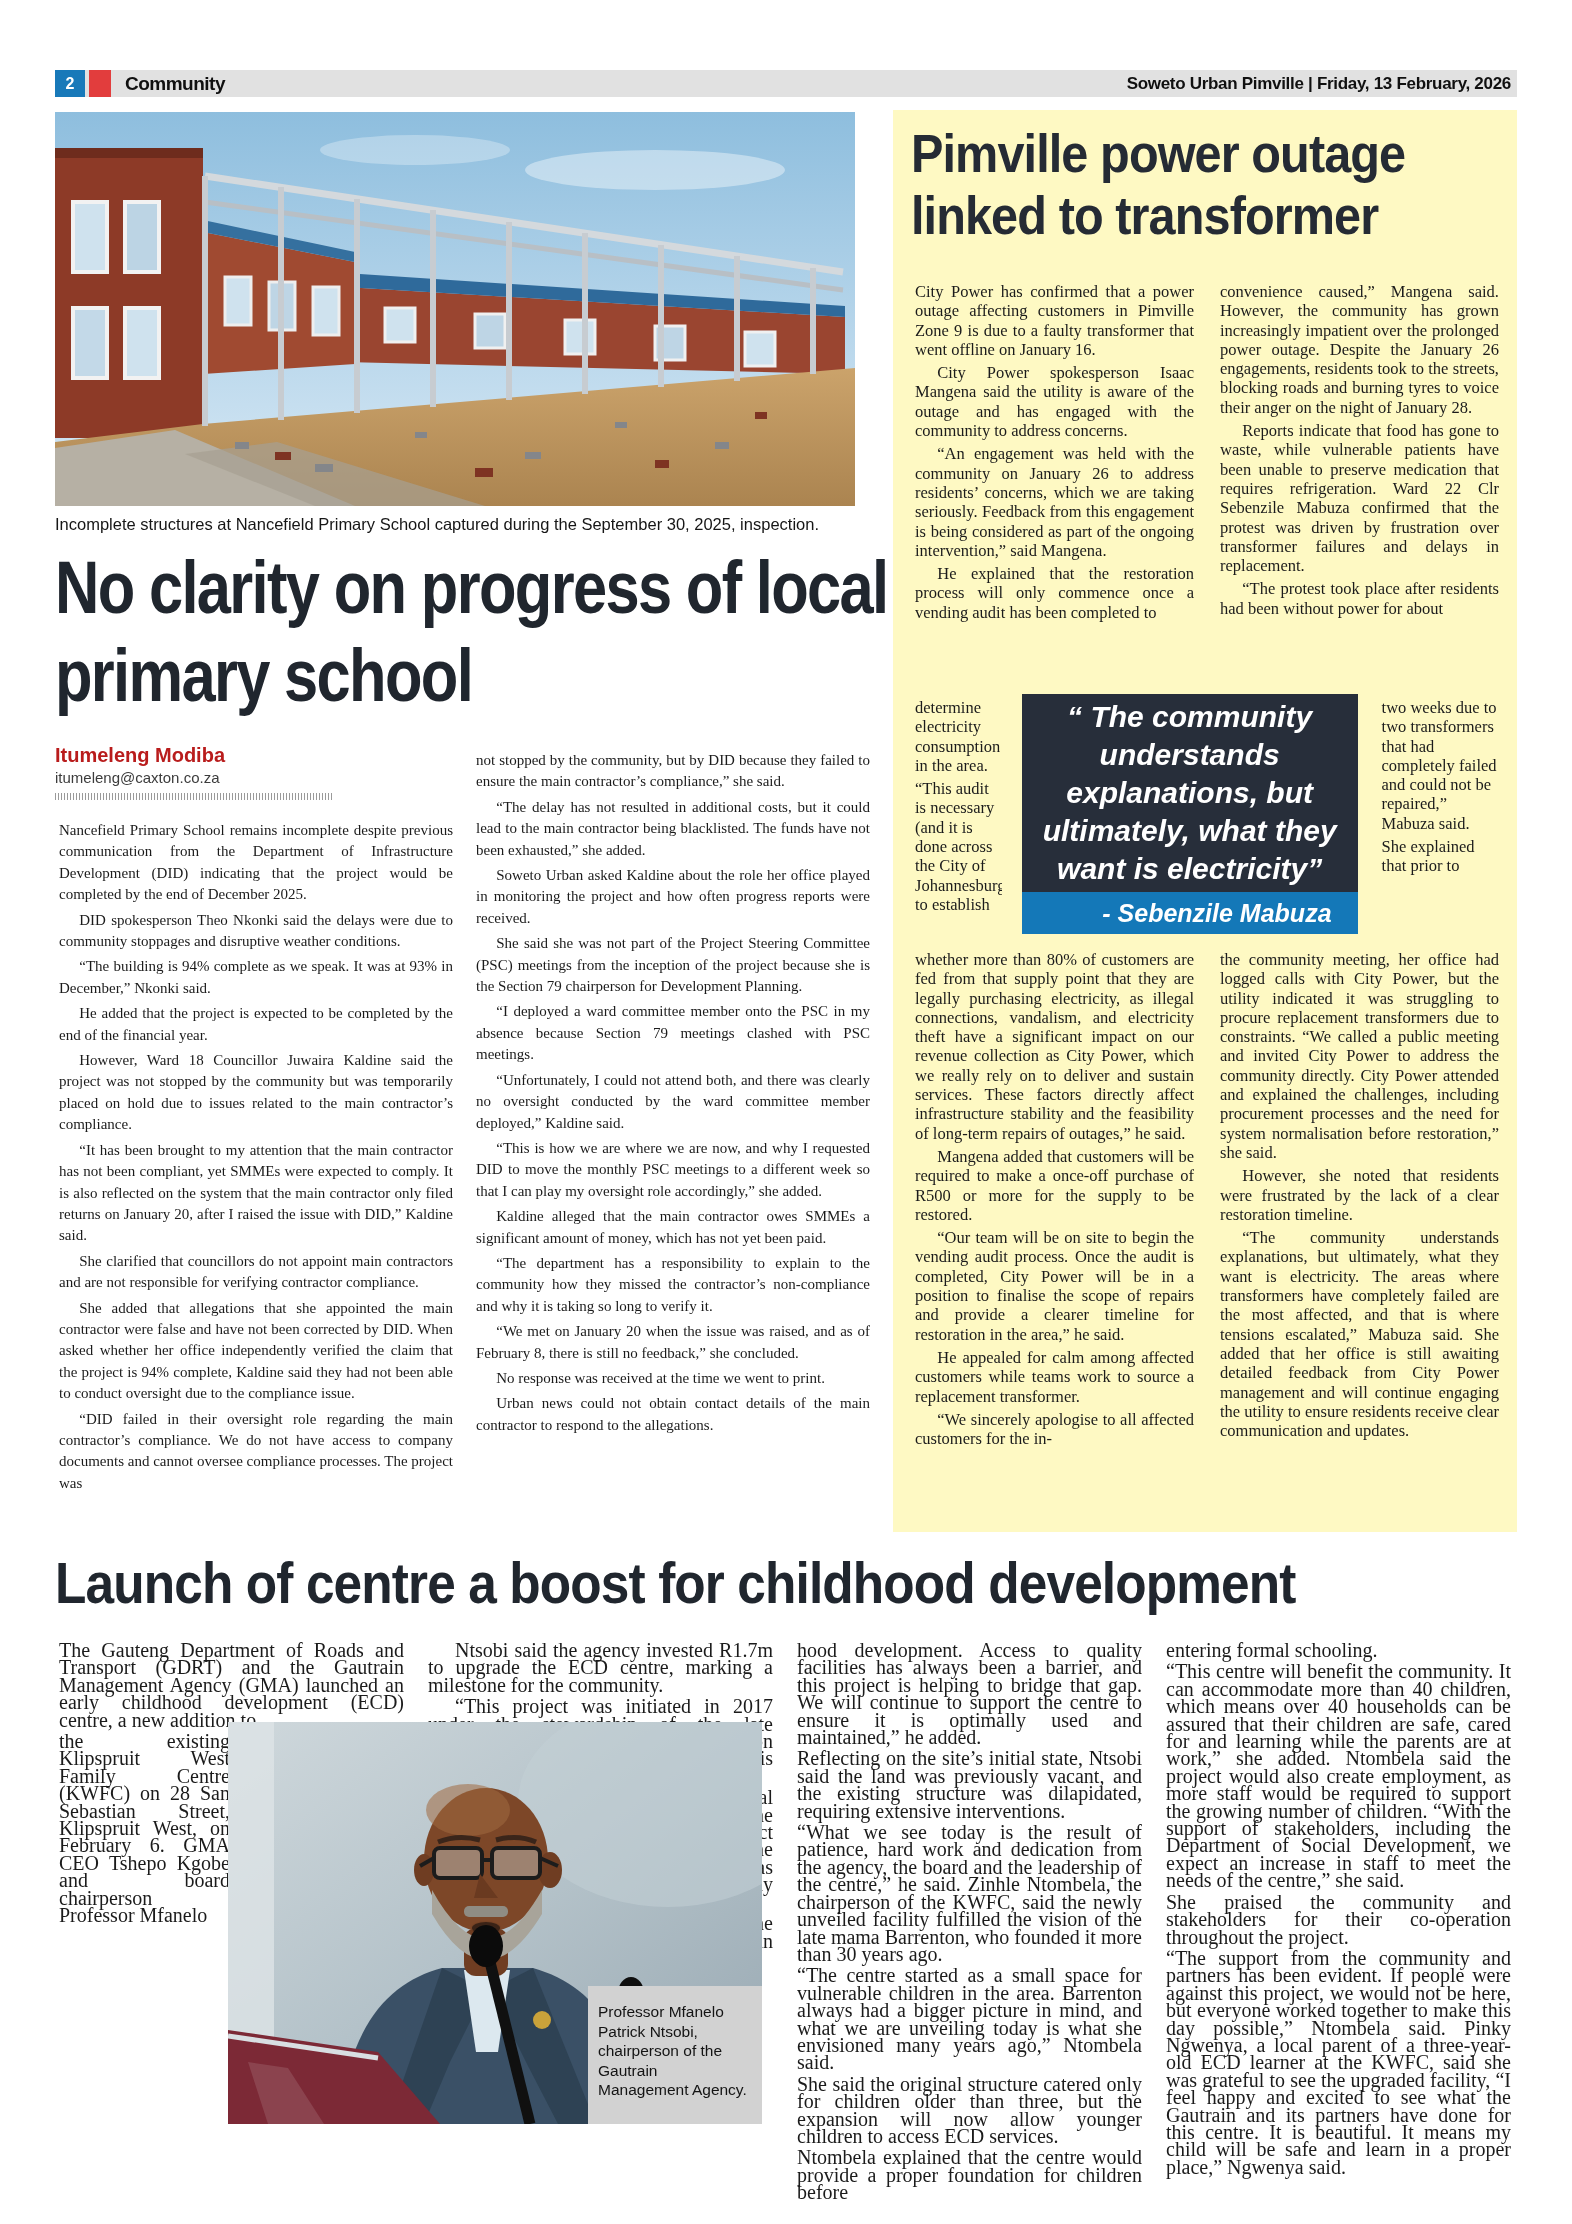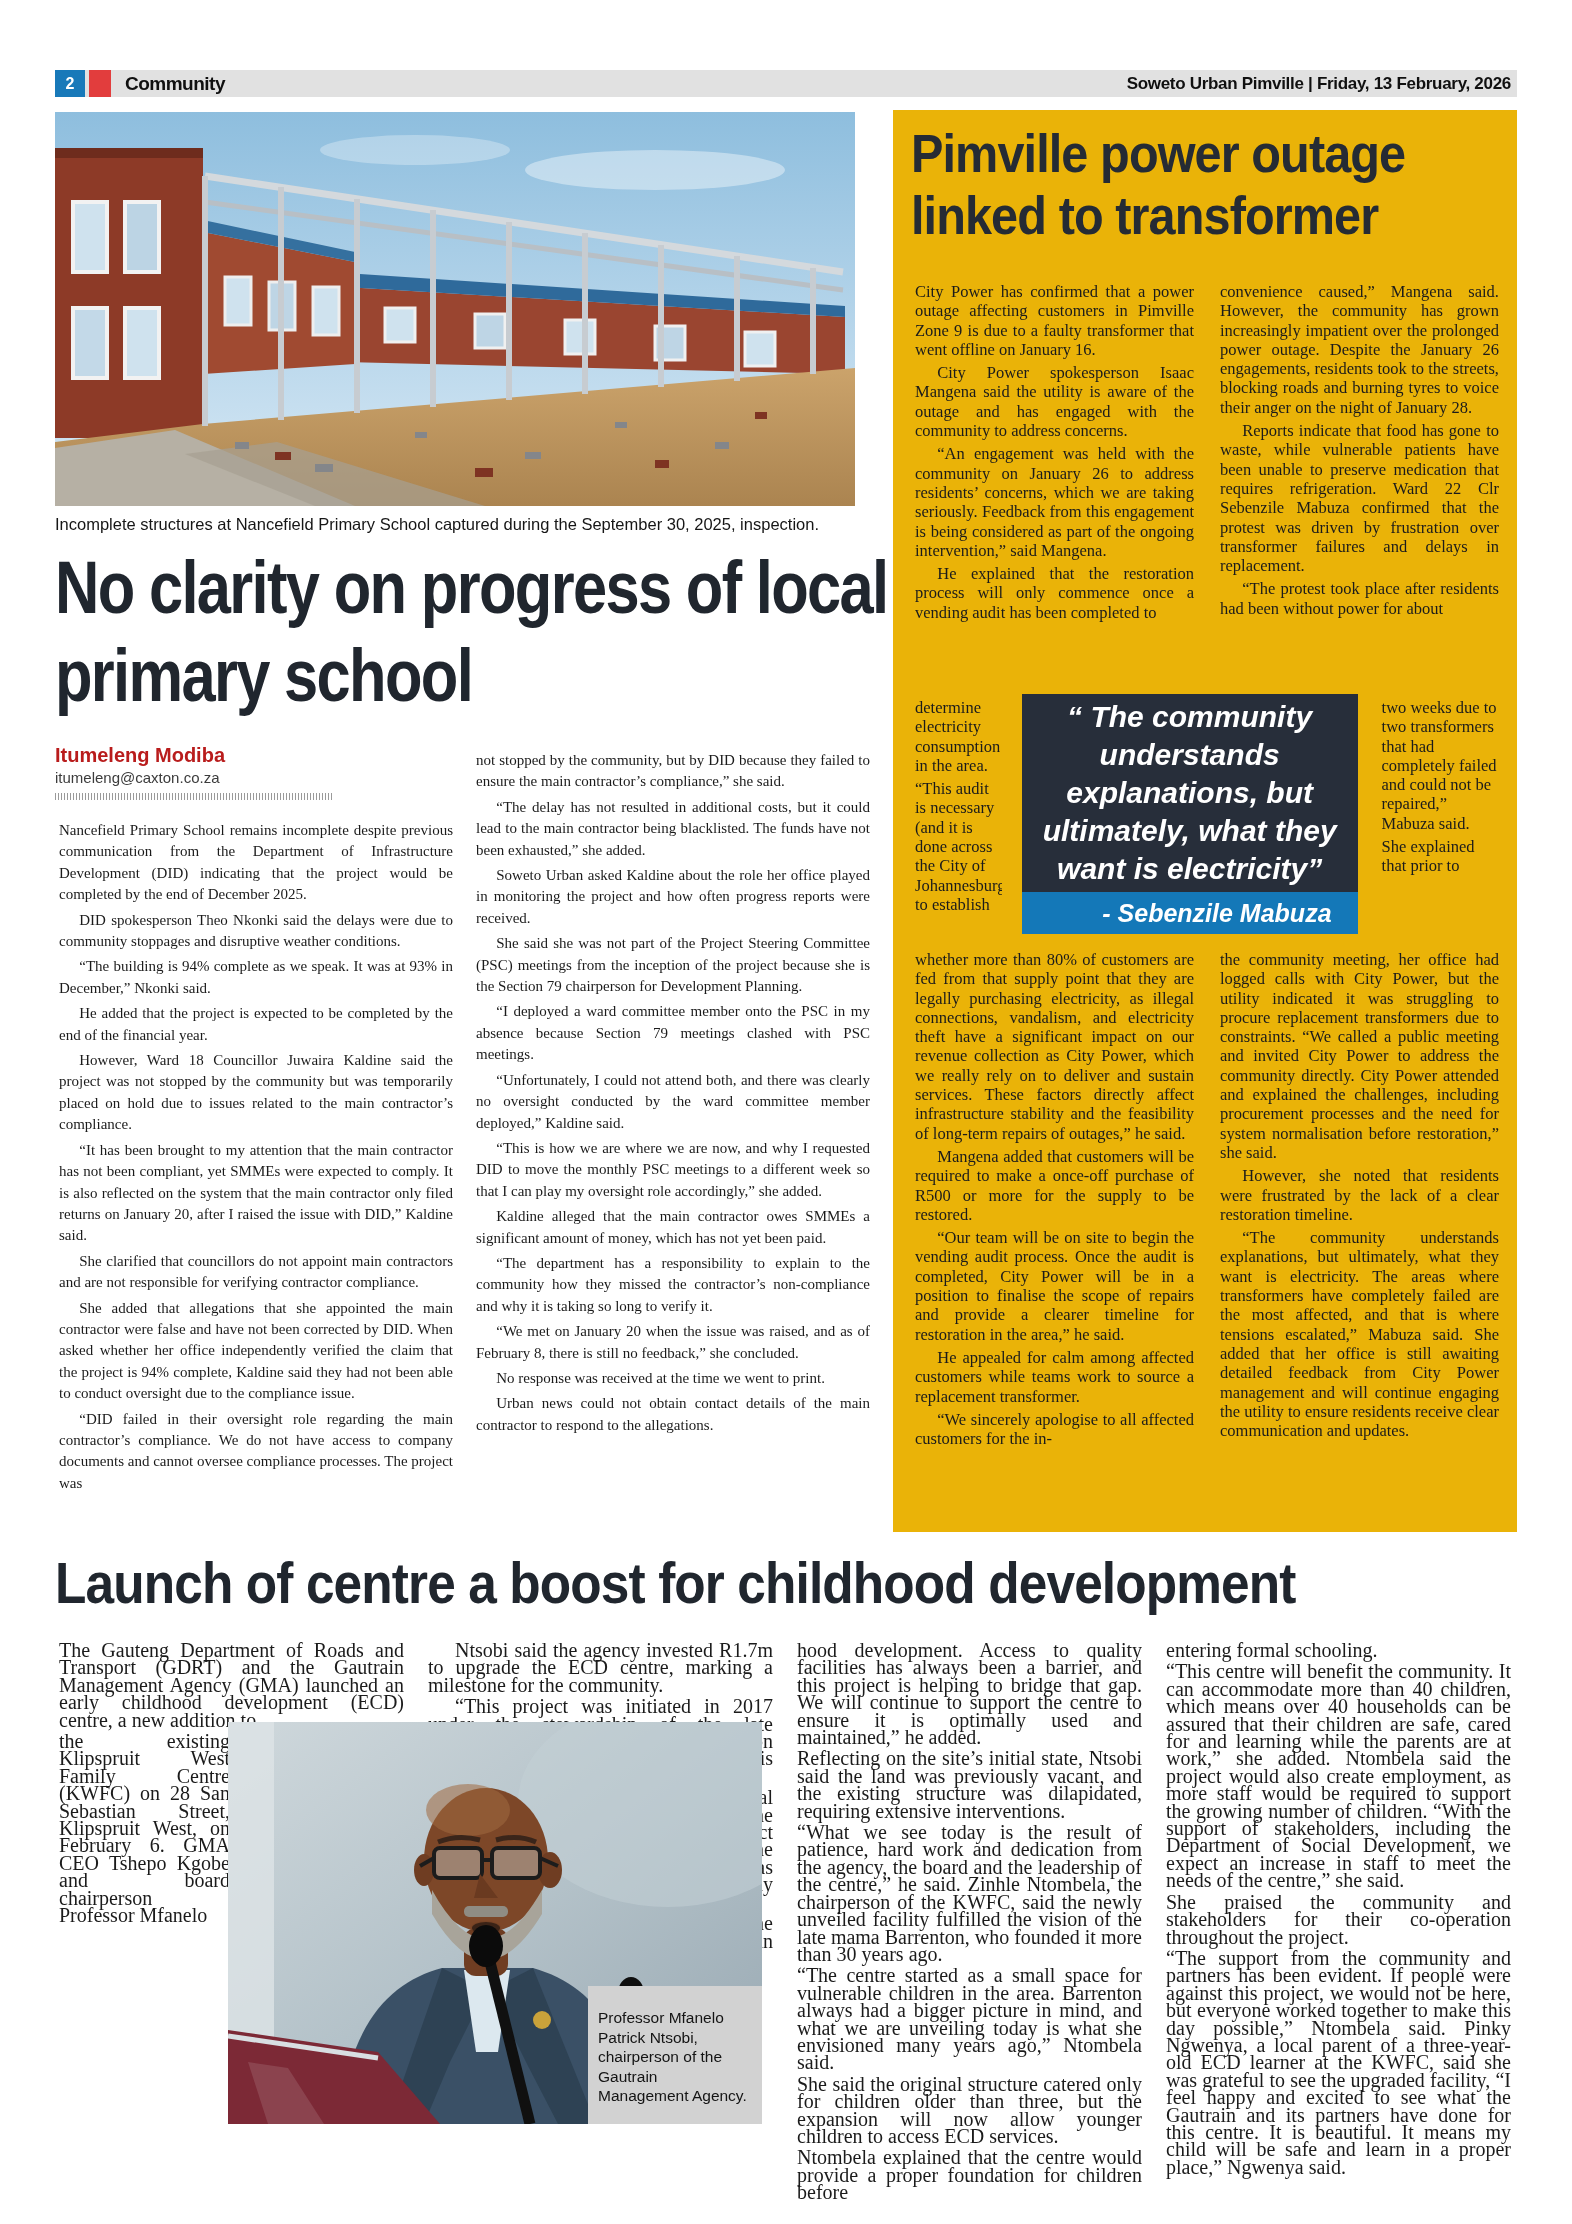--- a/index.html
+++ b/index.html
@@ -31,21 +31,21 @@
   .byline-rule{margin-top:7px;width:278px;height:7px;
                background:repeating-linear-gradient(90deg,#9a9a9a 0 1px,transparent 1px 3px);}
 
   
   .m-col{position:absolute;width:402px;font-size:15px;line-height:21.4px;text-align:justify;overflow:hidden;}
   #m-col1{left:55px;top:816px;height:716px;}
   #m-col2{left:472px;top:746px;height:786px;}
   .m-col p:not(:first-child),.p-col p:not(:first-child),.l-col p.ind{text-indent:1.35em;}
 
   
-  #power-panel{position:absolute;left:893px;top:110px;width:624px;height:1422px;background:#eab308;}
+  #power-panel{position:absolute;left:893px;top:110px;width:624px;height:1422px;background:#fef9c3;}
   #power-headline-wrap{position:absolute;left:18px;top:12px;width:680px;height:140px;}
   #power-headline{font:700 54px/62px "Liberation Sans",sans-serif;letter-spacing:-1px;color:#252b34;
                   transform:scaleX(.9);transform-origin:0 0;width:656px;}
   .p-row{position:absolute;left:18px;display:flex;overflow:hidden;}
   #p-row-top{top:168px;width:592px;height:414px;gap:18px;}
   #p-row-quote{top:584px;width:592px;height:248px;gap:20px;}
   #p-row-bottom{top:836px;width:592px;height:576px;gap:18px;}
   .p-col{width:287px;font-size:16.5px;line-height:19.3px;text-align:justify;overflow:hidden;}
   .q-narrow{font-size:16.5px;line-height:19.3px;overflow:hidden;}
   #q-left{width:94px;}
@@ -64,21 +64,21 @@
   #launch-cols{position:absolute;left:55px;top:1638px;width:1462px;height:578px;display:flex;gap:16px;
                font-size:20px;line-height:17.4px;text-align:justify;}
   .l-col{width:353px;overflow:hidden;}
   .push-right{float:right;width:178px;height:505px;}
   .push-left{float:left;width:248px;height:356px;shape-outside:polygon(0 0,100% 100%,0 100%);shape-margin:6px;}
 
   
   #photo2{position:absolute;left:228px;top:1722px;width:534px;height:402px;z-index:3;overflow:hidden;}
   #photo2 svg{display:block;width:100%;height:100%;}
   #photo2-caption{position:absolute;left:588px;top:1986px;width:174px;height:138px;background:#d2d2d2;z-index:4;
-                  padding:22px 10px;box-sizing:border-box;font:15.5px/19.5px "Liberation Sans",sans-serif;color:#141414;}
+                  padding:16px 10px;box-sizing:border-box;font:15.5px/19.5px "Liberation Sans",sans-serif;color:#141414;}
 </style>
 </head>
 <body>
 
 <div id="header-bar">
   <div class="hdr-num">2</div>
   <div class="hdr-red"></div>
   <div class="hdr-section">Community</div>
   <div class="hdr-edition">Soweto Urban Pimville | Friday, 13 February, 2026</div>
 </div>

